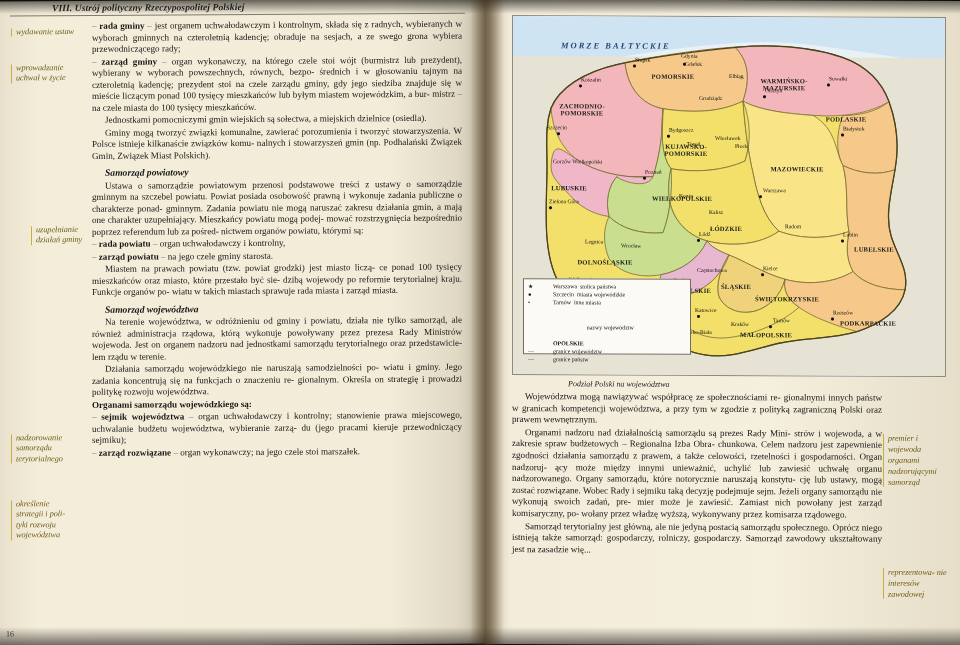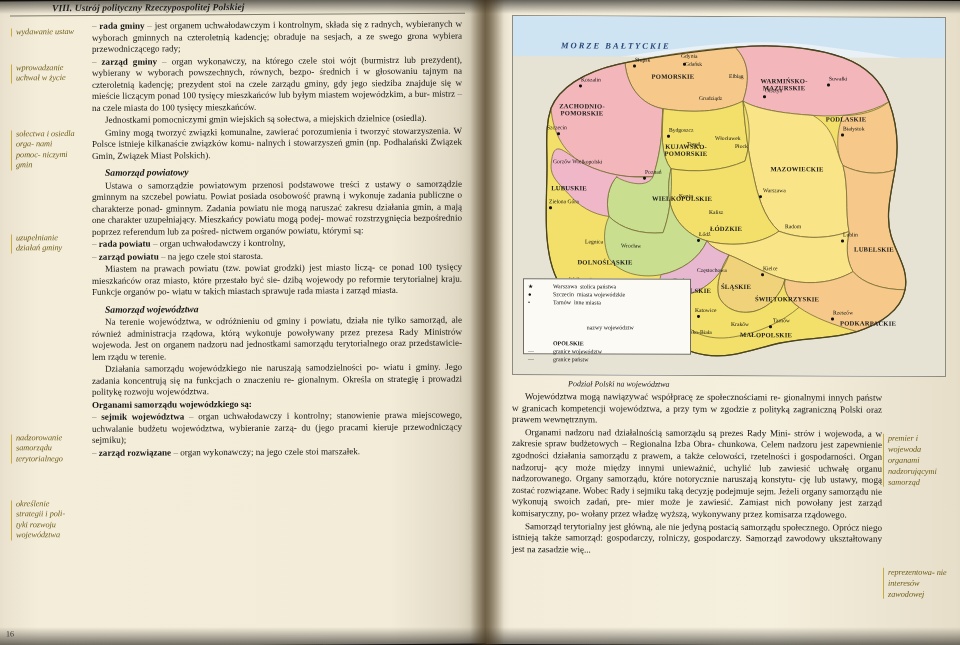--- a/index.html
+++ b/index.html
@@ -189,34 +189,33 @@
 <div id="page">
   <div class="backdrop"></div>
   <div class="book">
 
     <div class="page page-left">
       <div class="hdr">VIII. Ustrój polityczny Rzeczypospolitej Polskiej</div>
       <div class="hdr-rule"></div>
 
       <div class="marg" style="top:26px;">wydawanie ustaw</div>
       <div class="marg" style="top:62px;">wprowadzanie uchwał w życie</div>
-      <div class="marg" style="top:128px;">sołectwa i osiedla orga- nami pomoc- niczymi gmin</div>
-      <div class="marg" style="top:232px;">uzupełnianie działań gminy</div>
+      <div class="marg" style="top:224px;margin-left:20px;">uzupełnianie działań gminy</div>
       <div class="marg" style="top:432px;">nadzorowanie samorządu terytorialnego</div>
       <div class="marg" style="top:498px;">określenie strategii i poli- tyki rozwoju województwa</div>
 
       <div class="col-left">
         <p>– <b>rada gminy</b><span> – jest organem uchwałodawczym i kontrolnym, składa się z radnych, wybieranych w wyborach gminnych na czteroletnią kadencję; obraduje na sesjach, a ze swego grona wybiera przewodniczącego rady;</span></p>
         <p>– <b>zarząd gminy</b><span> – organ wykonawczy, na którego czele stoi wójt (burmistrz lub prezydent), wybierany w wyborach powszechnych, równych, bezpo- średnich i w głosowaniu tajnym na czteroletnią kadencję; prezydent stoi na czele zarządu gminy, gdy jego siedziba znajduje się w mieście liczącym ponad 100 tysięcy mieszkańców lub byłym miastem wojewódzkim, a bur- mistrz – na czele miasta do 100 tysięcy mieszkańców.</span></p>
         <p class="ind">Jednostkami pomocniczymi gmin wiejskich są sołectwa, a miejskich dzielnice (osiedla).</p>
         <p class="ind">Gminy mogą tworzyć związki komunalne, zawierać porozumienia i tworzyć stowarzyszenia. W Polsce istnieje kilkanaście związków komu- nalnych i stowarzyszeń gmin (np. Podhalański Związek Gmin, Związek Miast Polskich).</p>
         <p class="sub">Samorząd powiatowy</p>
         <p class="ind">Ustawa o samorządzie powiatowym przenosi podstawowe treści z ustawy o samorządzie gminnym na szczebel powiatu. Powiat posiada osobowość prawną i wykonuje zadania publiczne o charakterze ponad- gminnym. Zadania powiatu nie mogą naruszać zakresu działania gmin, a mają one charakter uzupełniający. Mieszkańcy powiatu mogą podej- mować rozstrzygnięcia bezpośrednio poprzez referendum lub za pośred- nictwem organów powiatu, którymi są:</p>
         <p>– <b>rada powiatu</b><span> – organ uchwałodawczy i kontrolny,</span></p>
-        <p>– <b>zarząd powiatu</b><span> – na jego czele stoi starosta.</span></p>
+        <p>– <b>zarząd powiatu</b><span> – na jego czele gminy starosta.</span></p>
         <p class="ind">Miastem na prawach powiatu (tzw. powiat grodzki) jest miasto liczą- ce ponad 100 tysięcy mieszkańców oraz miasto, które przestało być sie- dzibą wojewody po reformie terytorialnej kraju. Funkcje organów po- wiatu w takich miastach sprawuje rada miasta i zarząd miasta.</p>
         <p class="sub">Samorząd województwa</p>
         <p class="ind">Na terenie województwa, w odróżnieniu od gminy i powiatu, działa nie tylko samorząd, ale również administracja rządowa, którą wykonuje powoływany przez prezesa Rady Ministrów wojewoda. Jest on organem nadzoru nad jednostkami samorządu terytorialnego oraz przedstawicie- lem rządu w terenie.</p>
         <p class="ind">Działania samorządu wojewódzkiego nie naruszają samodzielności po- wiatu i gminy. Jego zadania koncentrują się na funkcjach o znaczeniu re- gionalnym. Określa on strategię i prowadzi politykę rozwoju województwa.</p>
         <p><b>Organami samorządu wojewódzkiego są:</b></p>
         <p>– <b>sejmik województwa</b><span> – organ uchwałodawczy i kontrolny; stanowienie prawa miejscowego, uchwalanie budżetu województwa, wybieranie zarzą- du (jego pracami kieruje przewodniczący sejmiku);</span></p>
         <p>– <b>zarząd rozwiązane</b><span> – organ wykonawczy; na jego czele stoi marszałek.</span></p>
       </div>
 
       <div class="pageno-left">16</div>

